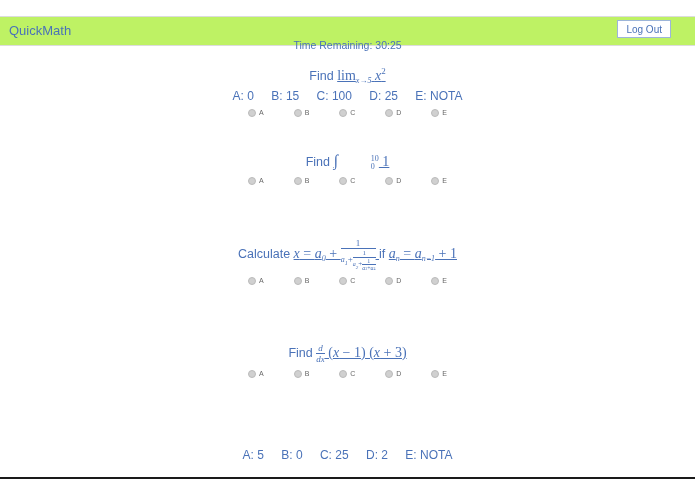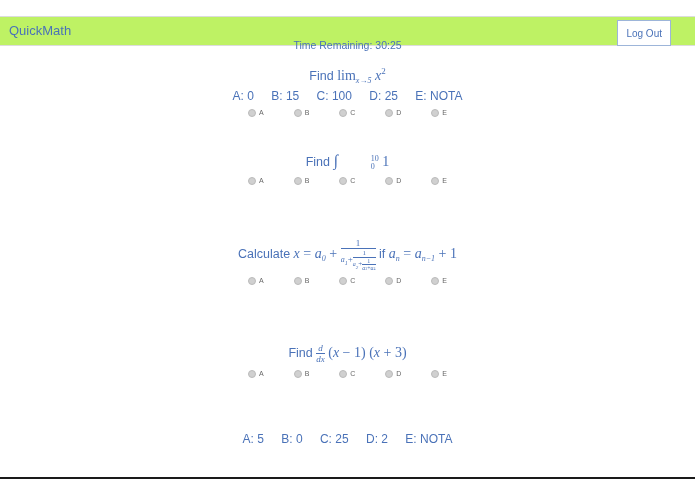--- a/index.html
+++ b/index.html
@@ -3,26 +3,26 @@
 <meta charset="utf-8">
 <style>
   html, body { margin:0; padding:0; }
   body { width:695px; height:494px; background:#fff; overflow:hidden; position:relative;
          font-family:"Liberation Sans", "DejaVu Sans", sans-serif; color:#4a72b8; }
   .topgap { height:16px; }
   .navbar { height:28px; border-top:1px solid #dcdcdc; border-bottom:1px solid #dcdcdc;
             position:relative; background:#bef264; }
   .brand { position:absolute; left:9px; top:6px; font-size:13px; color:#4a72b8; }
   .timer { position:absolute; left:0; right:0; top:22px; text-align:center; font-size:10.5px; color:#4a72b8; }
-  .logout { position:absolute; right:24px; top:3px; height:26px; padding:0 8px; border:1px solid #9db5d9;
+  .logout { position:absolute; right:24px; top:3px; height:18px; padding:0 8px; border:1px solid #9db5d9;
             background:#fff; color:#4a72b8; font-size:10px; font-family:"Liberation Sans", sans-serif; cursor:pointer; }
   .content { position:relative; }
   .q { position:absolute; left:0; right:0; text-align:center; }
   .qtext { font-size:12.5px; color:#4a72b8; white-space:nowrap; }
-  .m { font-family:"Liberation Serif", "DejaVu Serif", serif; font-size:14px; }
+  .m { font-family:"Liberation Serif", "DejaVu Serif", serif; font-size:14px;text-decoration:underline; }
   .mi { font-family:"Liberation Serif", "DejaVu Serif", serif; font-style:italic; font-size:14px; }
   .sub { font-size:8px; vertical-align:-3px; font-family:"Liberation Serif", serif; font-style:italic; }
   .sup { font-size:9px; vertical-align:6px; font-family:"Liberation Serif", serif; }
   .choices { margin-top:4px; font-size:12px; color:#4a72b8; word-spacing:0; }
   .choices span.c { margin:0 7px; }
   .radios { margin-top:6px; font-size:7px; color:#666; }
   .radios label { display:inline-block; margin:0 14px; }
   .radio { display:inline-block; width:6px; height:6px; border-radius:50%; background:#d0d0d0;
            border:1px solid #bbb; vertical-align:middle; margin-right:3px; }
   .frac { display:inline-block; vertical-align:middle; text-align:center; font-family:"Liberation Serif", serif; }
@@ -112,21 +112,21 @@
     <div class="radios">
       <label><span class="radio"></span><span>A</span></label>
       <label><span class="radio"></span><span>B</span></label>
       <label><span class="radio"></span><span>C</span></label>
       <label><span class="radio"></span><span>D</span></label>
       <label><span class="radio"></span><span>E</span></label>
     </div>
   </div>
 
   <div class="q" style="top:384px;">
-    <div class="choices" style="margin-top:2px;">
+    <div class="choices" style="margin-top:18px;">
       <span class="c">A: 5</span>
       <span class="c">B: 0</span>
       <span class="c">C: 25</span>
       <span class="c">D: 2</span>
       <span class="c">E: NOTA</span>
     </div>
   </div>
 </div>
 
 <div class="bottombar"></div>

